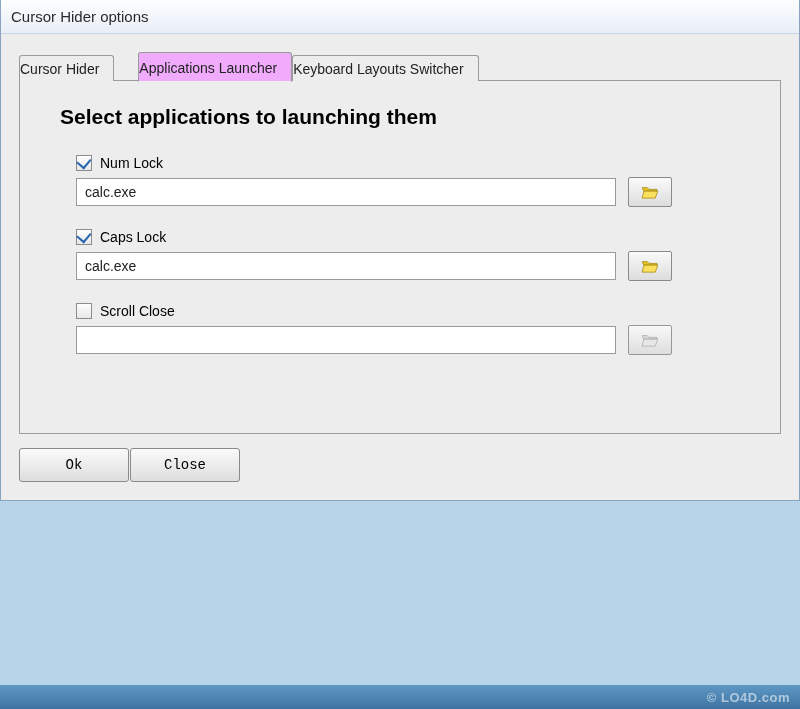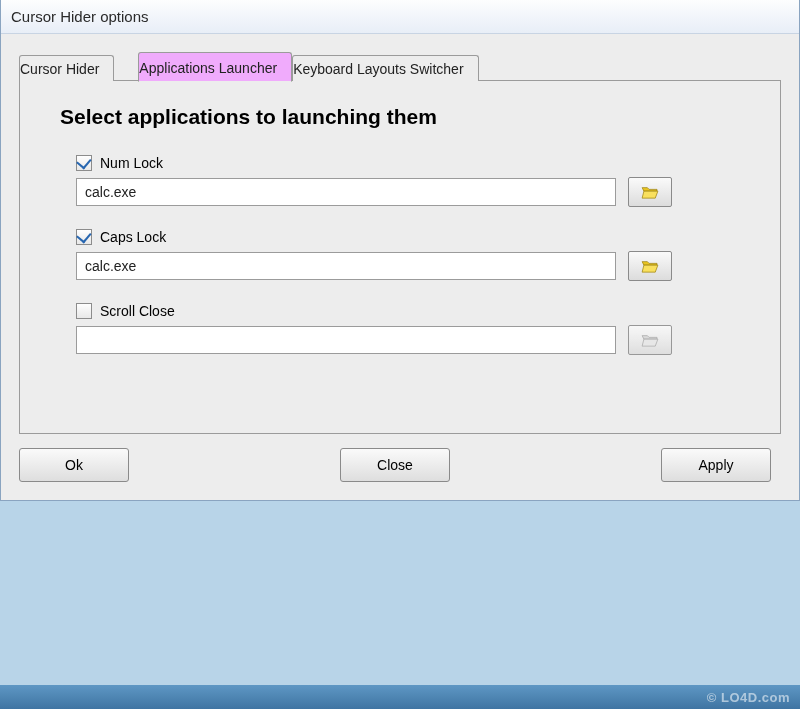--- a/index.html
+++ b/index.html
@@ -160,23 +160,24 @@
     .browse-btn.disabled {
       opacity: 0.85;
       cursor: default;
     }
     .folder-icon {
       width: 18px;
       height: 14px;
     }
     .button-bar {
       display: flex;
-      justify-content: space-between;
-      gap: 24px;
+      justify-content: flex-start;
+      gap: 1px;
       padding: 14px 10px 8px 0;
+      font-family: Liberation Mono, monospace;
     }
     .action-btn {
       min-width: 110px;
       height: 34px;
       border: 1px solid #8a8a8a;
       background: linear-gradient(to bottom, #fafafa, #dedede);
       border-radius: 3px;
       font-size: 14px;
       cursor: pointer;
       font-family: inherit;
@@ -263,19 +264,18 @@
             </svg>
           </button>
         </div>
       </div>
 
     </div>
 
     <div class="button-bar">
       <button class="action-btn">Ok</button>
       <button class="action-btn">Close</button>
-      <button class="action-btn">Apply</button>
     </div>
   </div>
 </div>
 
 <div class="below-window"></div>
 <div class="watermark">© LO4D.com</div>
 
 </body></html>

